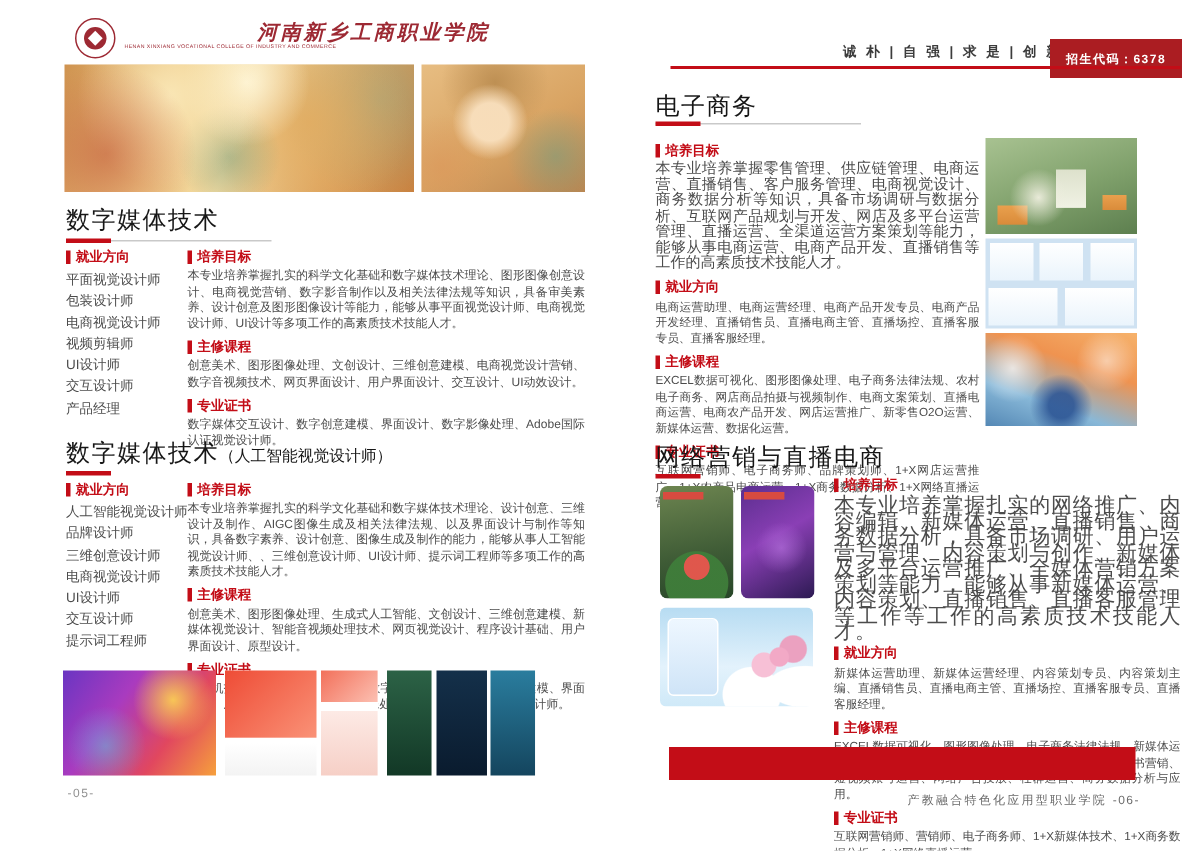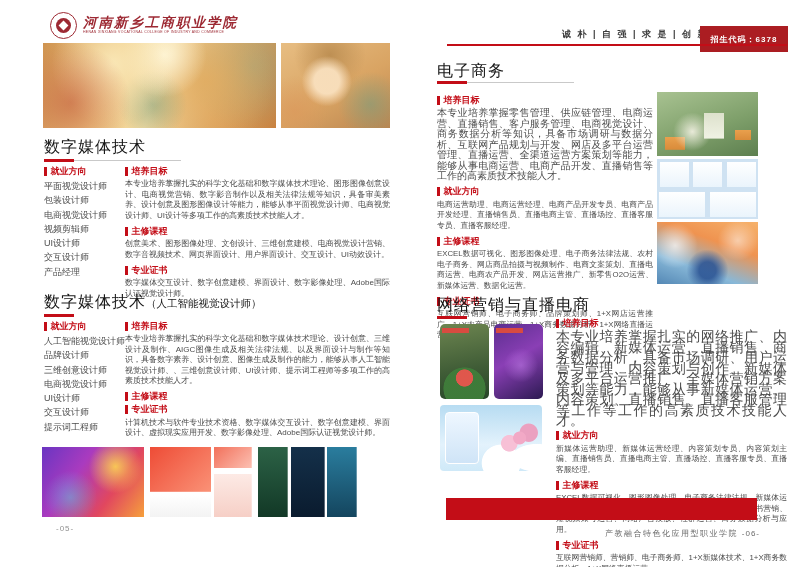--- a/index.html
+++ b/index.html
@@ -18,21 +18,21 @@
   }
   .abs{position:absolute;}
 
   
   .logo{left:50px;top:12px;display:flex;align-items:center;gap:6px;}
   .seal{width:27px;height:27px;border:1.5px solid var(--logored);border-radius:50%;
         display:flex;align-items:center;justify-content:center;flex:0 0 auto;}
   .seal-core{width:15px;height:15px;background:var(--logored);border-radius:50%;
         display:flex;align-items:center;justify-content:center;}
   .seal-core span{display:block;width:7px;height:7px;background:#fff;transform:rotate(45deg);}
-  .logo-text{display:flex;flex-direction:column;}
+  .logo-text{display:flex;flex-direction:column;text-align:right;}
   .logo-zh{font-family:"DejaVu Serif","Liberation Serif",serif;font-style:italic;font-weight:bold;
         color:var(--logored);font-size:13.5px;letter-spacing:2px;line-height:15px;white-space:nowrap;}
   .logo-en{font-size:6px;color:var(--logored);transform:scale(.58);transform-origin:left top;
         white-space:nowrap;letter-spacing:.5px;}
   .motto{left:562px;top:28px;font-size:9px;font-weight:bold;color:#3c3c3c;letter-spacing:2px;white-space:nowrap;}
   .badge{left:700px;top:26px;width:88px;height:26px;background:var(--badge);color:#fff;
         font-size:8px;font-weight:bold;display:flex;align-items:center;justify-content:center;letter-spacing:1px;}
   .toprule{left:447px;top:44px;width:340px;height:2px;background:var(--red);}
 
   
@@ -207,31 +207,32 @@
       <div>UI设计师</div>
       <div>交互设计师</div>
       <div>提示词工程师</div>
     </div>
   </div>
 
   <div class="abs" style="left:125px;top:321px;width:265px;">
     <div class="lbl">培养目标</div>
     <div class="para">本专业培养掌握扎实的科学文化基础和数字媒体技术理论、设计创意、三维设计及制作、AIGC图像生成及相关法律法规、以及界面设计与制作等知识，具备数字素养、设计创意、图像生成及制作的能力，能够从事人工智能视觉设计师、、三维创意设计师、UI设计师、提示词工程师等多项工作的高素质技术技能人才。</div>
     <div class="lbl">主修课程</div>
+    <div class="para">创意美术、图形图像处理、生成式人工智能、文创设计、三维创意建模、新媒体视觉设计、智能音视频处理技术、网页视觉设计、程序设计基础、用户界面设计、原型设计。</div>
     <div class="lbl">专业证书</div>
     <div class="para">计算机技术与软件专业技术资格、数字媒体交互设计、数字创意建模、界面设计、虚拟现实应用开发、数字影像处理、Adobe国际认证视觉设计师。</div>
   </div>
 
   <div class="abs works">
     <div class="w w1"></div>
     <div class="w w2"></div>
     <div class="w w3"></div>
   </div>
 
-  <div class="abs pagenum" style="left:56px;top:524px;text-align:center;">-05-</div>
+  <div class="abs pagenum" style="left:45px;top:524px;text-align:center;">-05-</div>
 </div>
 
 <div>
 
   <div class="abs sec-title" style="left:437px;top:61px;">电子商务</div>
   <div class="abs rule" style="left:437px;top:81px;width:137px;">
     <span class="gray" style="width:137px;"></span>
       <span class="redseg"></span>
   </div>
 

